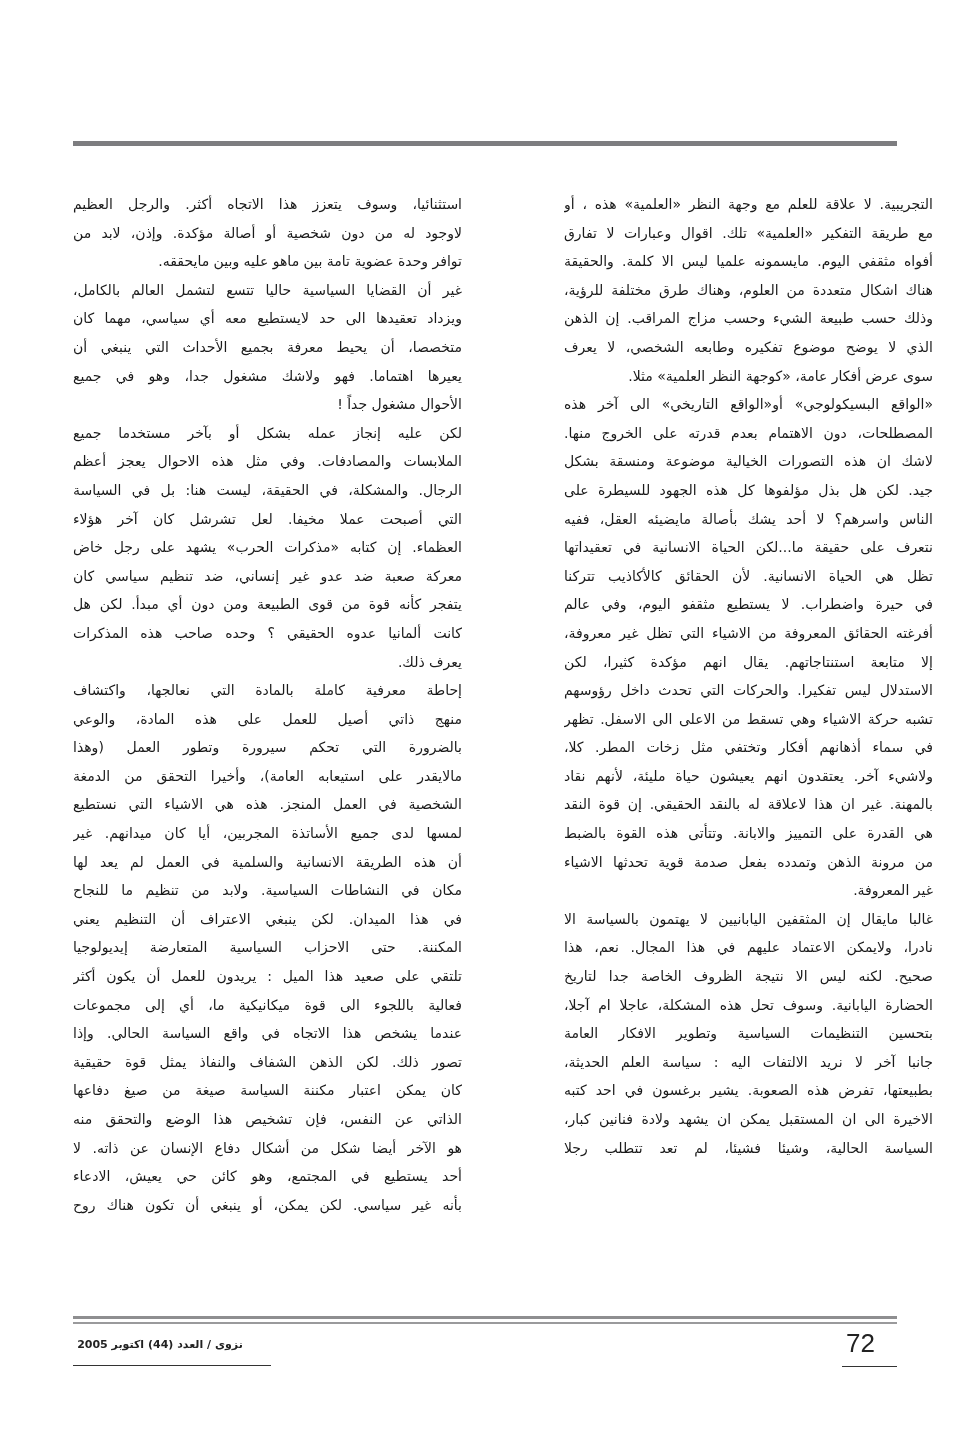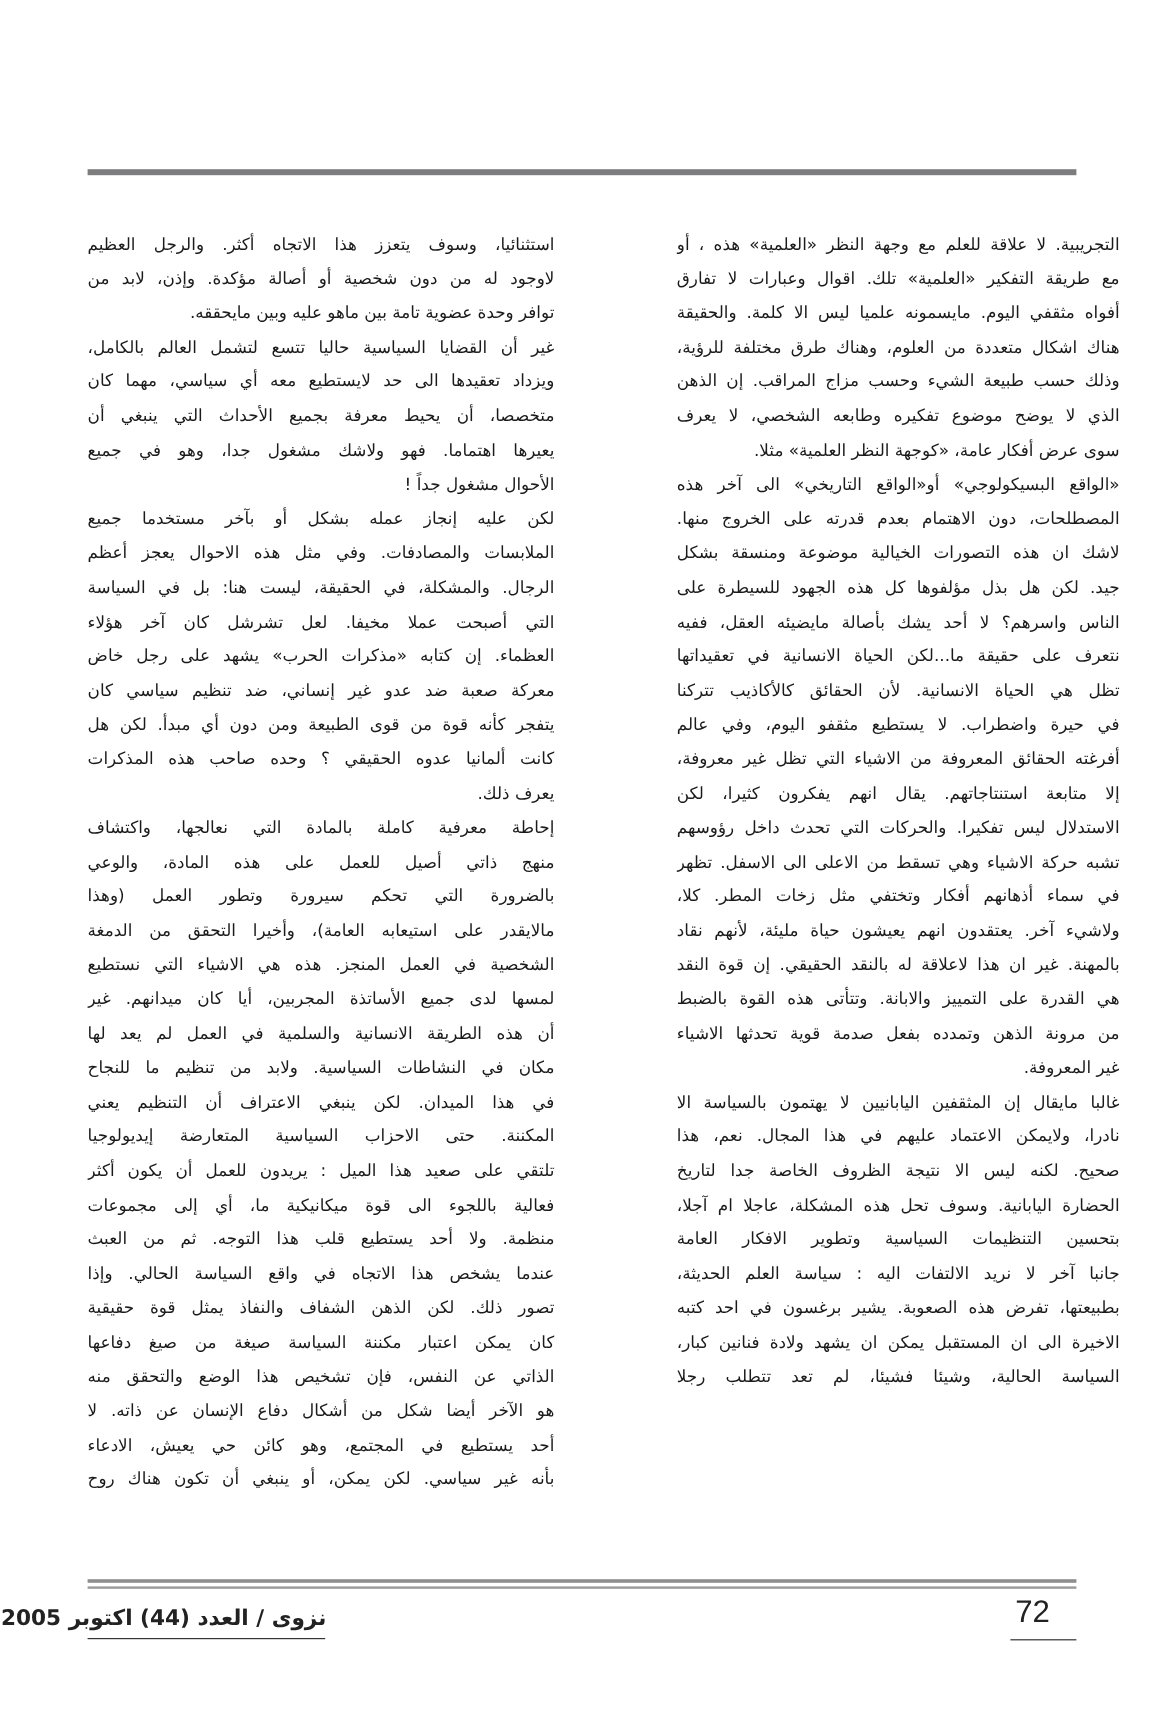--- a/index.html
+++ b/index.html
@@ -6,21 +6,21 @@
     body { width: 972px; height: 1434px; position: relative; overflow: hidden; font-family: "DejaVu Sans", sans-serif; color: #1a1a1a; }
     .top-rule { position: absolute; left: 73px; top: 141px; width: 824px; height: 5px; background: #7d7d80; }
     .column { position: absolute; top: 190px; direction: rtl; text-align: justify; text-align-last: right; font-size: 14px; line-height: 28.6px; }
     .col-right { left: 528px; width: 369px; margin-left: 36px; }
     .col-left { left: 73px; width: 389px; }
     .line { display: block; white-space: nowrap; text-align-last: justify; overflow: hidden; }
     .line.last { text-align-last: right; }
     .bottom-rule { position: absolute; left: 73px; width: 824px; height: 3px; background: #8e8e90; }
     .bottom-rule.r1 { top: 1316px; }
     .bottom-rule.r2 { top: 1322px; height: 2px; background: #9a9a9c; }
-    .footer-issue { position: absolute; left: 76px; top: 1338px; width: 196px; height: 22px; direction: rtl; text-align: center; font-family: "DejaVu Sans", sans-serif; font-weight: bold; font-size: 18px; color: #222; white-space: nowrap; }
+    .footer-issue { position: absolute; left: 62px; top: 1338px; width: 196px; height: 22px; direction: rtl; text-align: center; font-family: "DejaVu Sans", sans-serif; font-weight: bold; font-size: 11px; color: #222; white-space: nowrap; }
     .footer-issue-rule { position: absolute; left: 73px; top: 1365px; width: 198px; height: 1px; background: #333; }
     .page-number { position: absolute; left: 846px; top: 1328px; width: 50px; text-align: left; font-family: "Liberation Sans", sans-serif; font-size: 26px; color: #222; }
     .page-number-rule { position: absolute; left: 842px; top: 1366px; width: 55px; height: 1px; background: #333; }
   </style>
 </head>
 <body>
 
 <div class="top-rule"></div>
 
 <div class="column col-right" id="col-right">
@@ -33,21 +33,21 @@
     <span class="line last">سوى عرض أفكار عامة، «كوجهة النظر العلمية» مثلا.</span>
     <span class="line">«الواقع البسيكولوجي» أو«الواقع التاريخي» الى آخر هذه</span>
     <span class="line">المصطلحات، دون الاهتمام بعدم قدرته على الخروج منها.</span>
     <span class="line">لاشك ان هذه التصورات الخيالية موضوعة ومنسقة بشكل</span>
     <span class="line">جيد. لكن هل بذل مؤلفوها كل هذه الجهود للسيطرة على</span>
     <span class="line">الناس واسرهم؟ لا أحد يشك بأصالة مايضيئه العقل، ففيه</span>
     <span class="line">نتعرف على حقيقة ما...لكن الحياة الانسانية في تعقيداتها</span>
     <span class="line">تظل هي الحياة الانسانية. لأن الحقائق كالأكاذيب تتركنا</span>
     <span class="line">في حيرة واضطراب. لا يستطيع مثقفو اليوم، وفي عالم</span>
     <span class="line">أفرغته الحقائق المعروفة من الاشياء التي تظل غير معروفة،</span>
-    <span class="line">إلا متابعة استنتاجاتهم. يقال انهم يفكرون كثيرا، لكن</span>
+    <span class="line">إلا متابعة استنتاجاتهم. يقال انهم مؤكدة كثيرا، لكن</span>
     <span class="line">الاستدلال ليس تفكيرا. والحركات التي تحدث داخل رؤوسهم</span>
     <span class="line">تشبه حركة الاشياء وهي تسقط من الاعلى الى الاسفل. تظهر</span>
     <span class="line">في سماء أذهانهم أفكار وتختفي مثل زخات المطر. كلا،</span>
     <span class="line">ولاشيء آخر. يعتقدون انهم يعيشون حياة مليئة، لأنهم نقاد</span>
     <span class="line">بالمهنة. غير ان هذا لاعلاقة له بالنقد الحقيقي. إن قوة النقد</span>
     <span class="line">هي القدرة على التمييز والابانة. وتتأتى هذه القوة بالضبط</span>
     <span class="line">من مرونة الذهن وتمدده بفعل صدمة قوية تحدثها الاشياء</span>
     <span class="line last">غير المعروفة.</span>
     <span class="line">غالبا مايقال إن المثقفين اليابانيين لا يهتمون بالسياسة الا</span>
     <span class="line">نادرا، ولايمكن الاعتماد عليهم في هذا المجال. نعم، هذا</span>
@@ -82,21 +82,20 @@
     <span class="line">بالضرورة التي تحكم سيرورة وتطور العمل (وهذا</span>
     <span class="line">مالايقدر على استيعابه العامة)، وأخيرا التحقق من الدمغة</span>
     <span class="line">الشخصية في العمل المنجز. هذه هي الاشياء التي نستطيع</span>
     <span class="line">لمسها لدى جميع الأساتذة المجربين، أيا كان ميدانهم. غير</span>
     <span class="line">أن هذه الطريقة الانسانية والسلمية في العمل لم يعد لها</span>
     <span class="line">مكان في النشاطات السياسية. ولابد من تنظيم ما للنجاح</span>
     <span class="line">في هذا الميدان. لكن ينبغي الاعتراف أن التنظيم يعني</span>
     <span class="line">المكننة. حتى الاحزاب السياسية المتعارضة إيديولوجيا</span>
     <span class="line">تلتقي على صعيد هذا الميل : يريدون للعمل أن يكون أكثر</span>
     <span class="line">فعالية باللجوء الى قوة ميكانيكية ما، أي إلى مجموعات</span>
-    <span class="line">منظمة. ولا أحد يستطيع قلب هذا التوجه. ثم من العبث</span>
     <span class="line">عندما يشخص هذا الاتجاه في واقع السياسة الحالي. وإذا</span>
     <span class="line">تصور ذلك. لكن الذهن الشفاف والنفاذ يمثل قوة حقيقية</span>
     <span class="line">كان يمكن اعتبار مكننة السياسة صيغة من صيغ دفاعها</span>
     <span class="line">الذاتي عن النفس، فإن تشخيص هذا الوضع والتحقق منه</span>
     <span class="line">هو الآخر أيضا شكل من أشكال دفاع الإنسان عن ذاته. لا</span>
     <span class="line">أحد يستطيع في المجتمع، وهو كائن حي يعيش، الادعاء</span>
     <span class="line">بأنه غير سياسي. لكن يمكن، أو ينبغي أن تكون هناك روح</span>
   </div>
 
 <div class="bottom-rule r1"></div>

